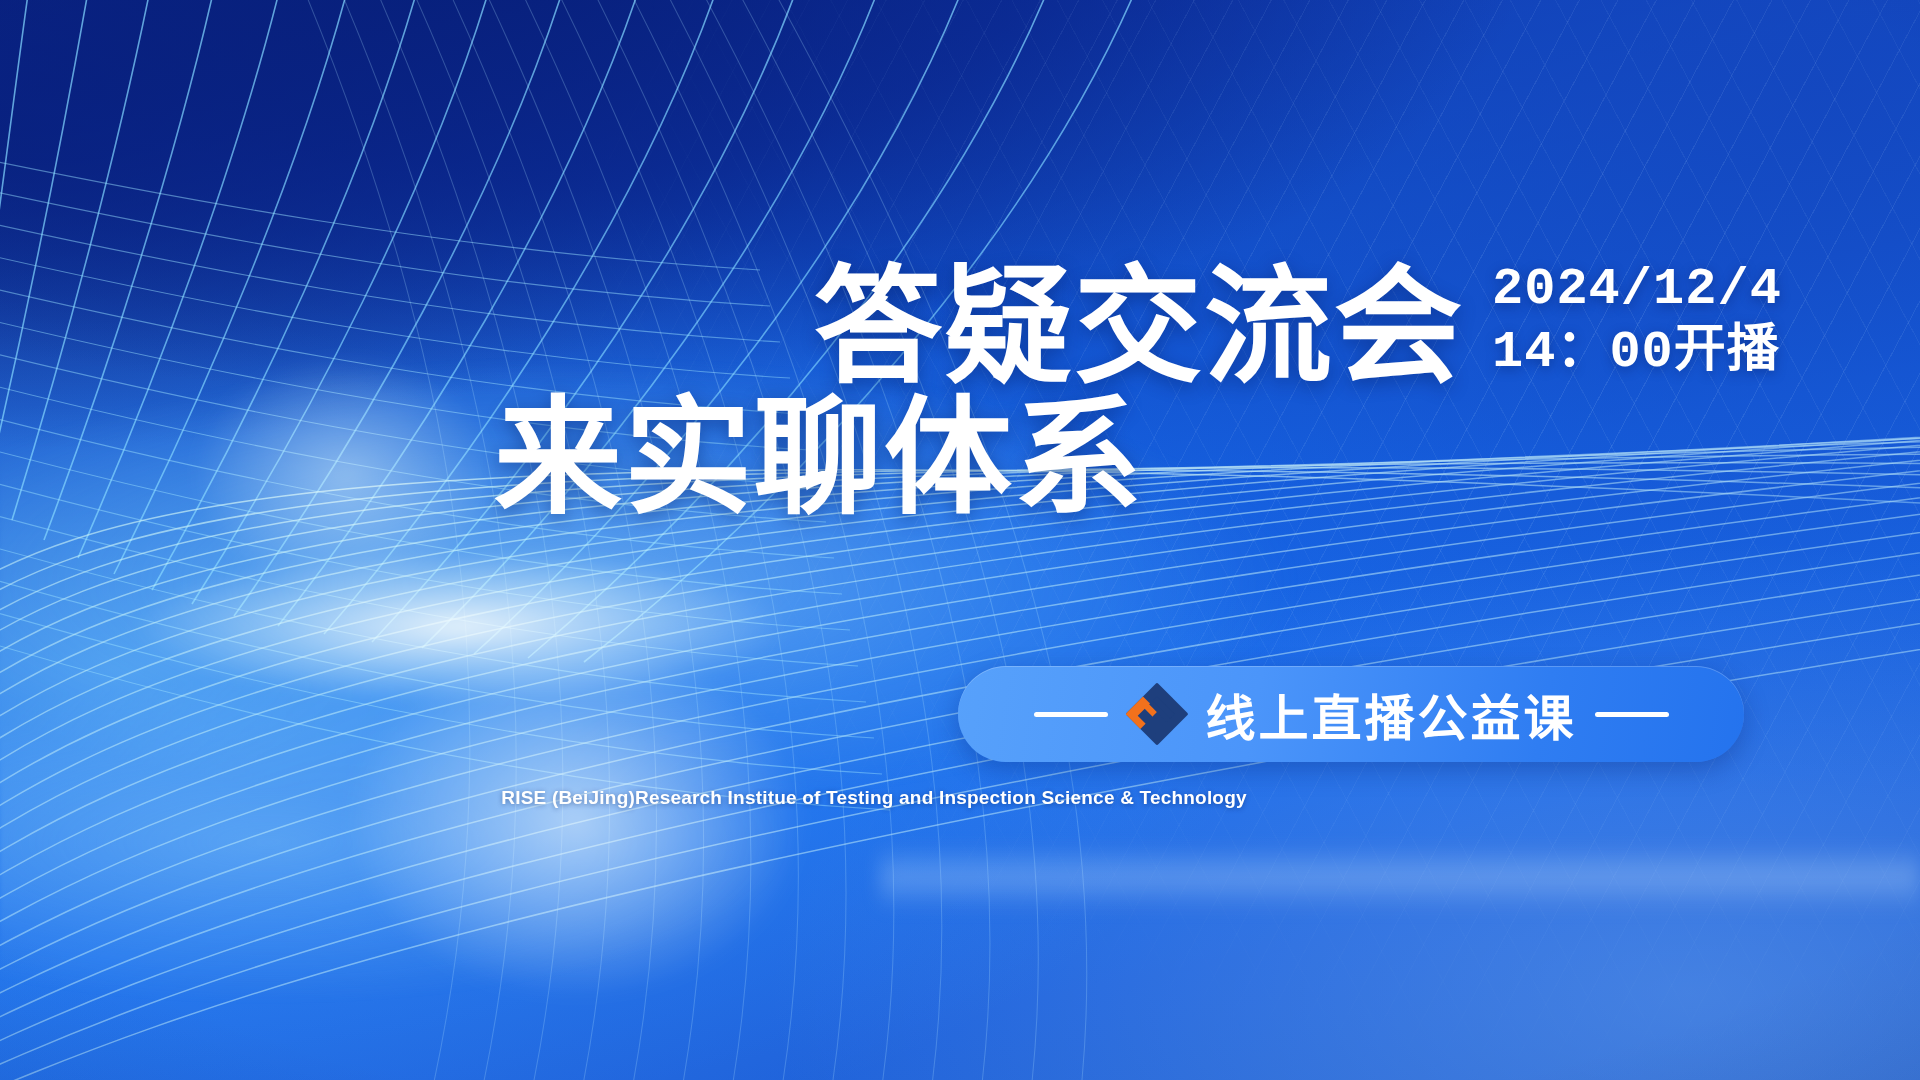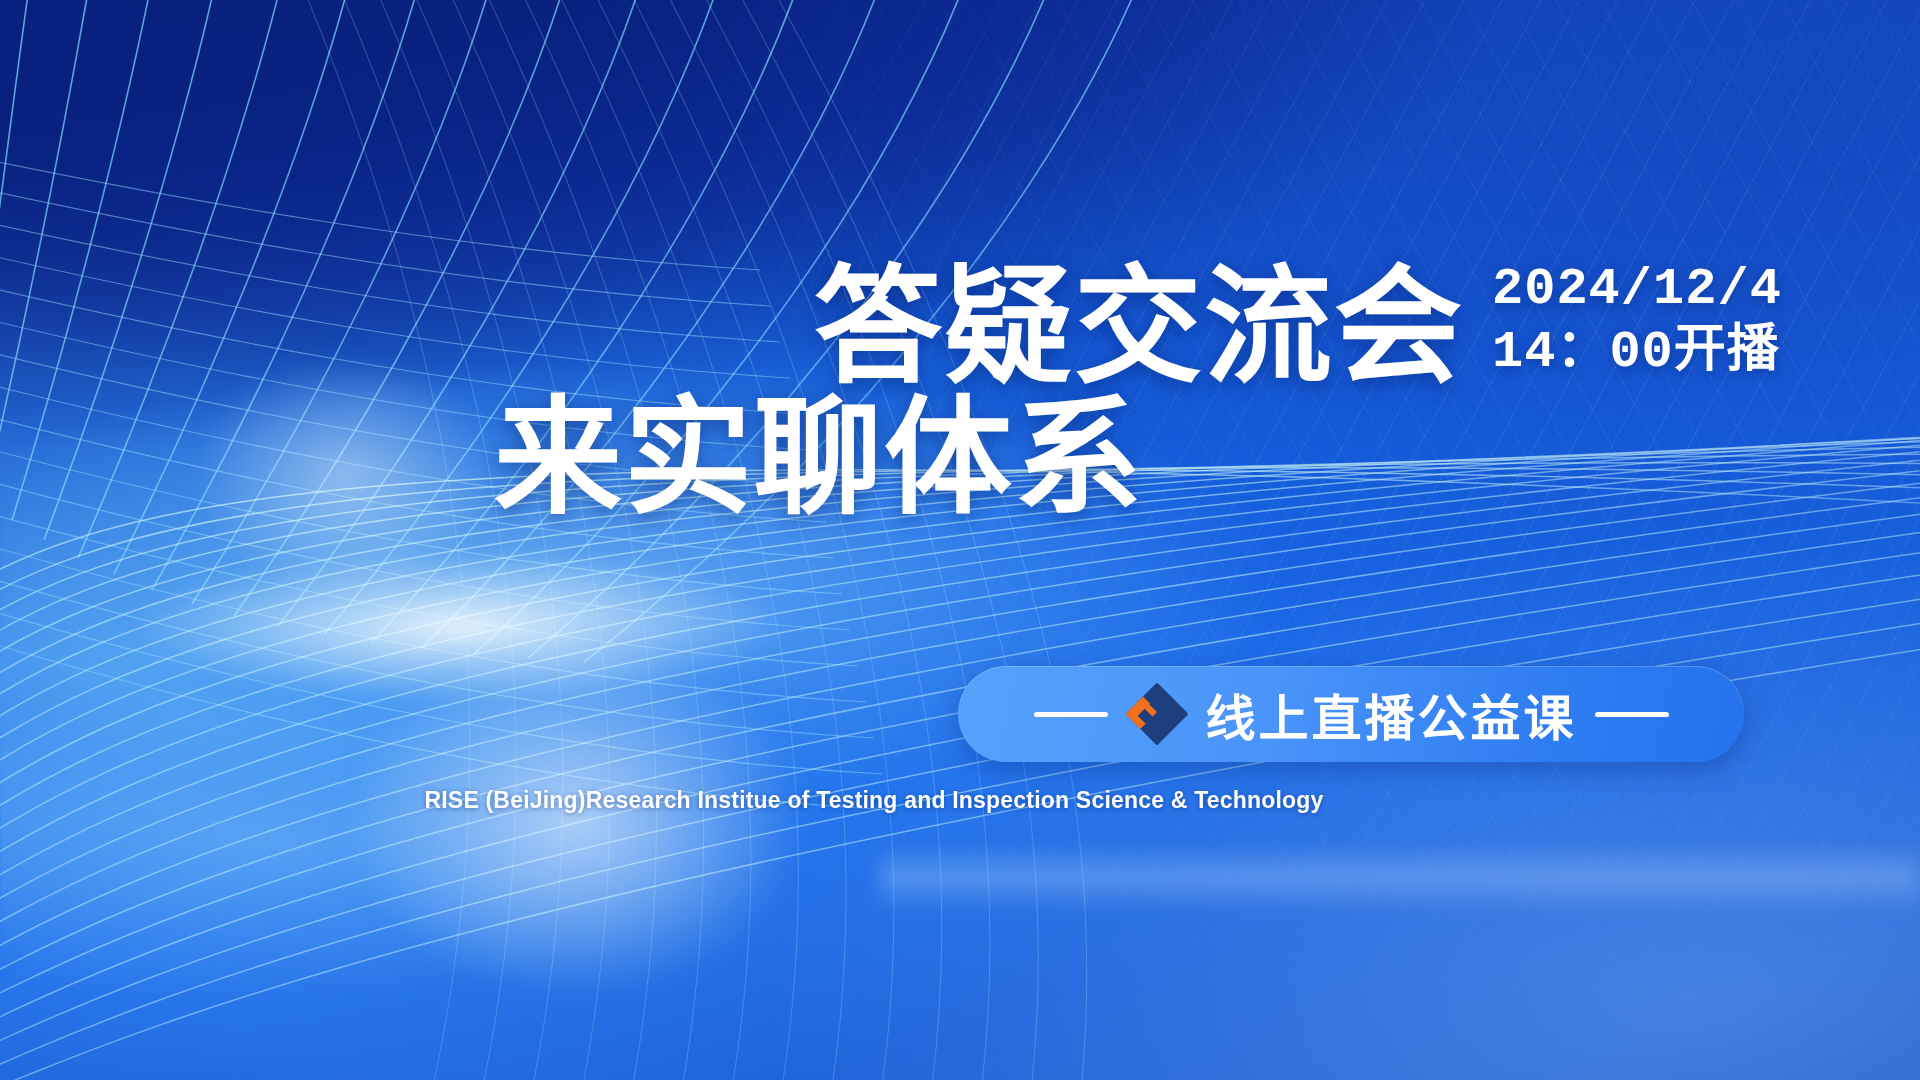--- a/index.html
+++ b/index.html
@@ -136,21 +136,21 @@
     white-space:nowrap;
     font-family:"DejaVu Sans","Liberation Sans",sans-serif;
   }
 
   .org-line{
     position:absolute;
     left:0; top:787px; width:1920px;
     text-align:center;
     padding-right:172px;
     color:#ffffff;
-    font-size:23px;
+    font-size:19px;
     font-weight:700;
     letter-spacing:.2px;
     white-space:nowrap;
     text-shadow:0 1px 5px rgba(6,30,95,.45);
   }
 </style>
 </head>
 <body>
 
 <div id="poster">

